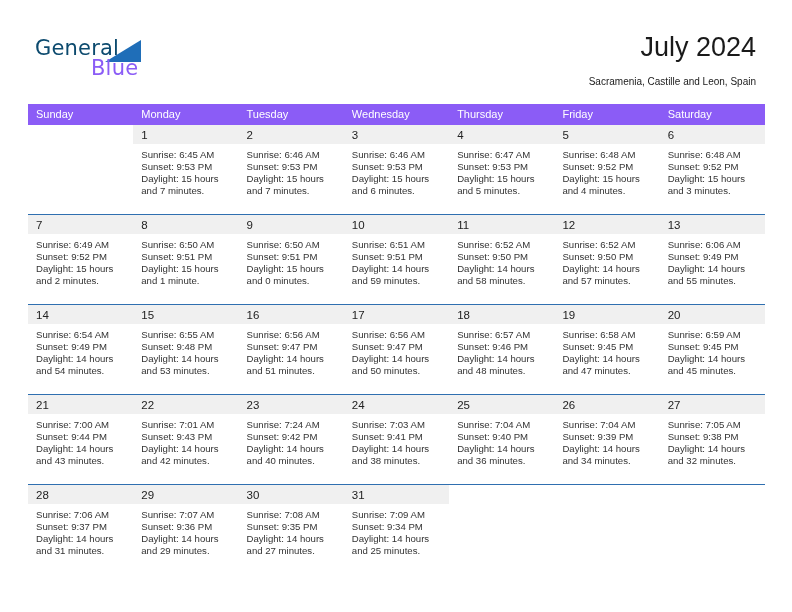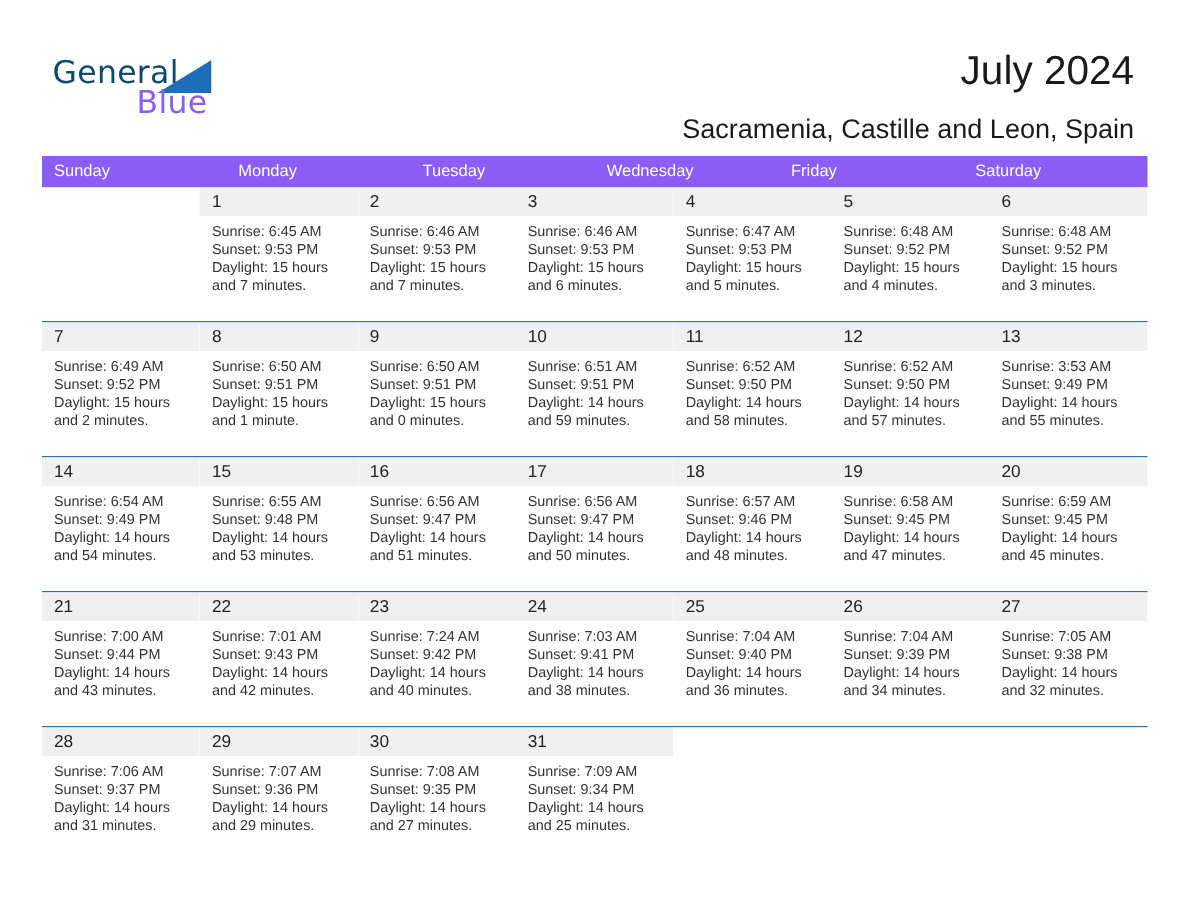--- a/index.html
+++ b/index.html
@@ -70,21 +70,21 @@
     font-size: 27px;
     color: #1a1a1a;
     font-weight: 400;
     text-align: right;
     white-space: nowrap;
   }
   .subtitle {
     position: absolute;
     right: 36px;
     top: 76px;
-    font-size: 18px;
+    font-size: 10px;
     color: #1a1a1a;
     font-weight: 400;
     text-align: right;
     white-space: nowrap;
   }
 
   
   .calendar {
     position: absolute;
     left: 28px;
@@ -172,20 +172,21 @@
     <div class="title">July 2024</div>
     <div class="subtitle">Sacramenia, Castille and Leon, Spain</div>
   </div>
 
   <div class="calendar">
     <div class="dow-row" id="dow-row">
         <div class="dow-cell">Sunday</div>
         <div class="dow-cell">Monday</div>
         <div class="dow-cell">Tuesday</div>
         <div class="dow-cell">Wednesday</div>
+        <div class="dow-cell">Thursday</div>
         <div class="dow-cell">Friday</div>
         <div class="dow-cell">Saturday</div>
       </div>
     <div id="weeks-container">
         <div class="week-row first">
           <div class="day-cell empty">
             <div class="date-band"><span class="date-num"></span></div>
             <div class="cell-body"></div>
           </div>
           <div class="day-cell">
@@ -294,21 +295,21 @@
             <div class="cell-body">
               <div class="cell-line">Sunrise: 6:52 AM</div>
               <div class="cell-line">Sunset: 9:50 PM</div>
               <div class="cell-line">Daylight: 14 hours</div>
               <div class="cell-line">and 57 minutes.</div>
             </div>
           </div>
           <div class="day-cell">
             <div class="date-band"><span class="date-num">13</span></div>
             <div class="cell-body">
-              <div class="cell-line">Sunrise: 3:53 AM</div>
+              <div class="cell-line">Sunrise: 6:06 AM</div>
               <div class="cell-line">Sunset: 9:49 PM</div>
               <div class="cell-line">Daylight: 14 hours</div>
               <div class="cell-line">and 55 minutes.</div>
             </div>
           </div>
         </div>
         <div class="week-row">
           <div class="day-cell">
             <div class="date-band"><span class="date-num">14</span></div>
             <div class="cell-body">

